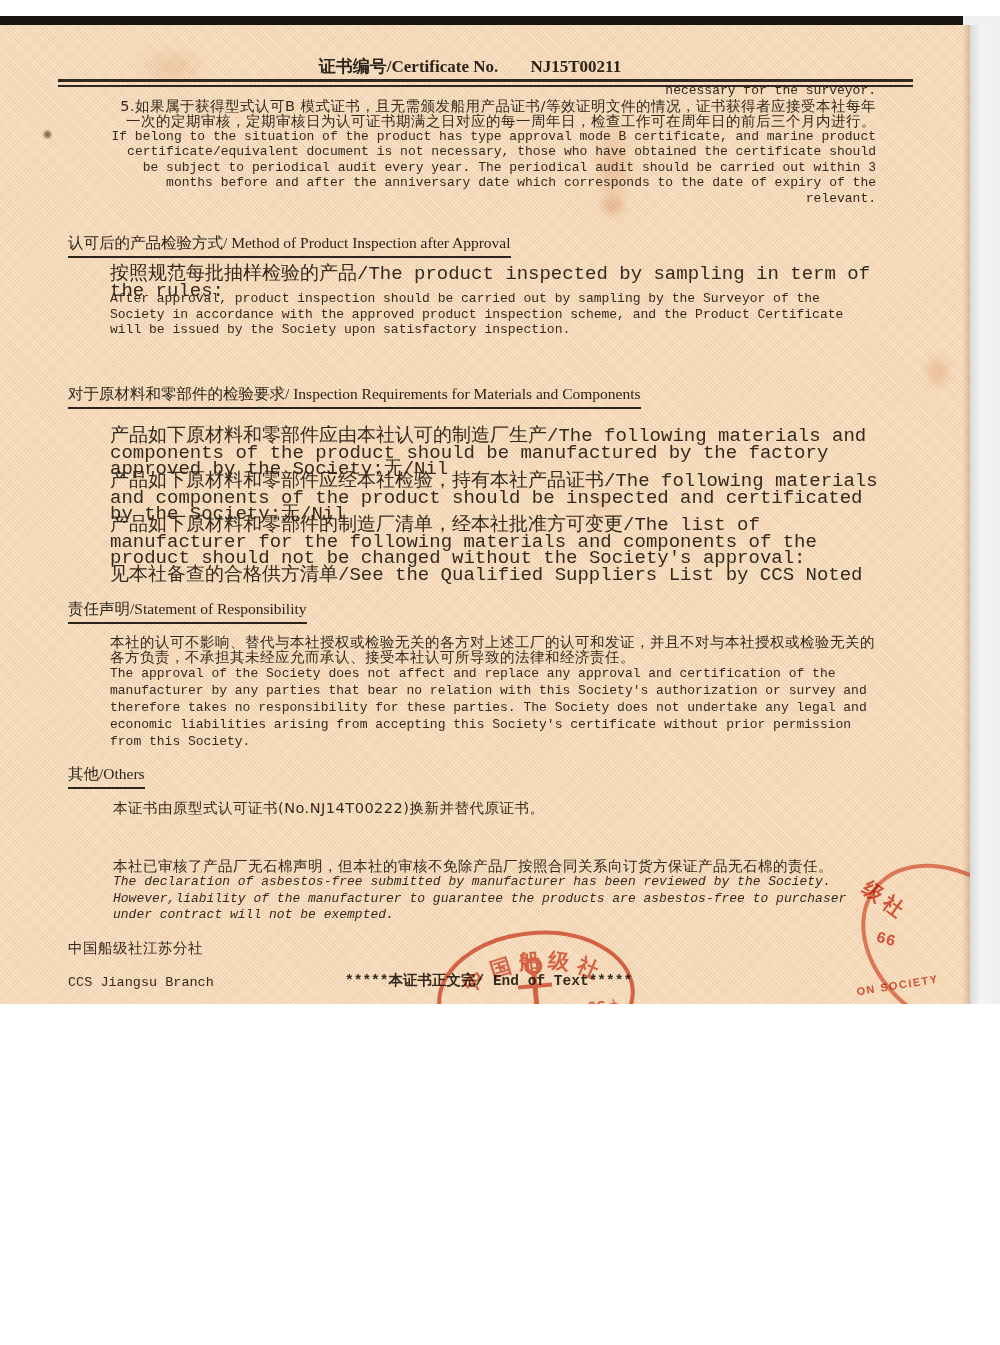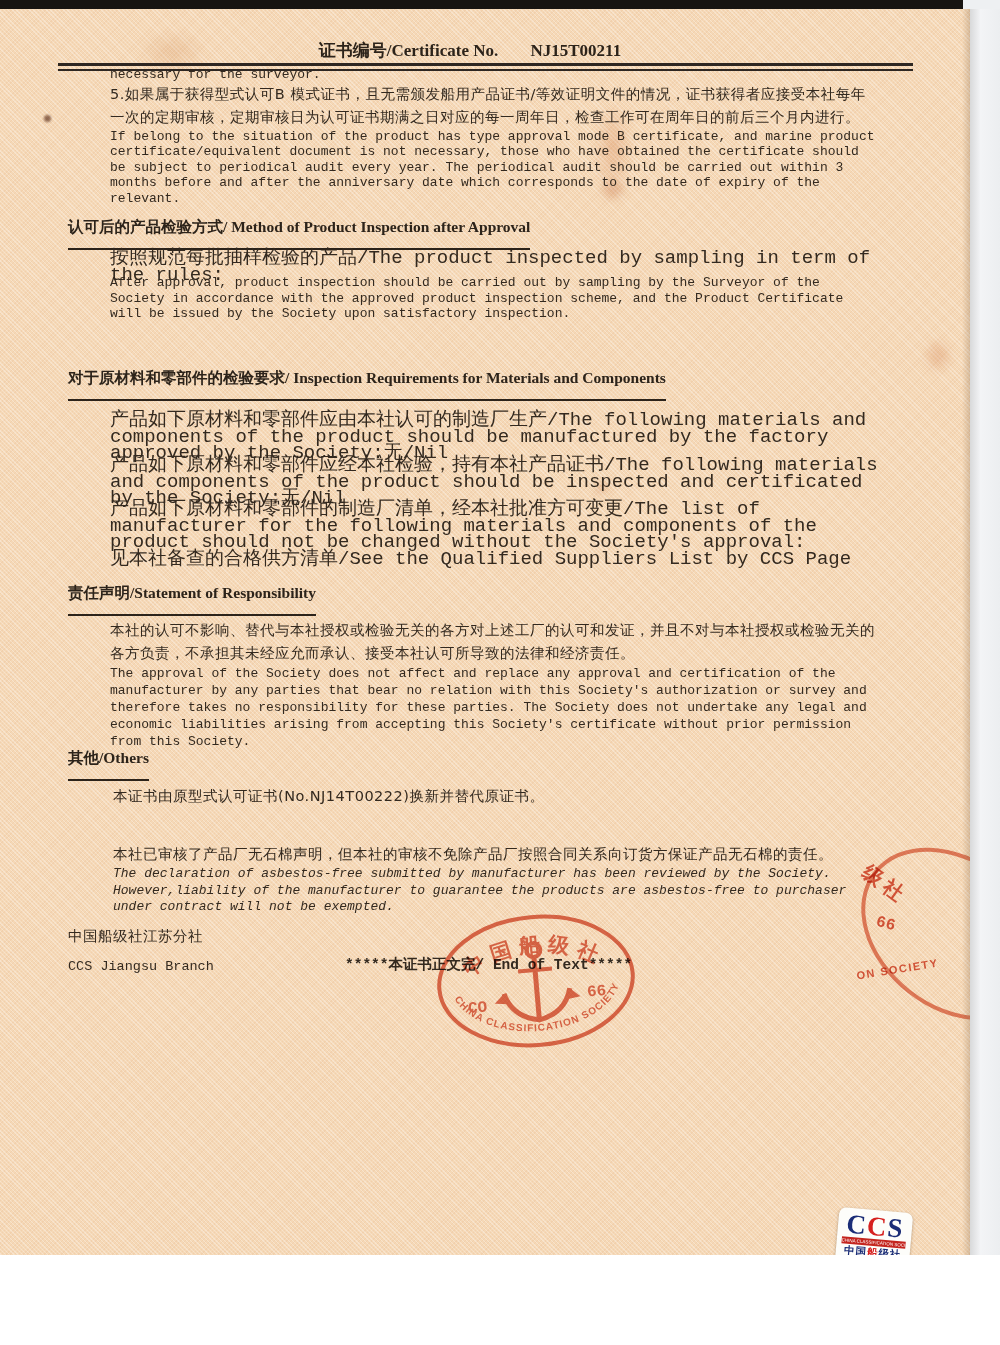--- a/index.html
+++ b/index.html
@@ -1,39 +1,39 @@
 <!DOCTYPE html>
 <html><head>
 <meta charset="utf-8">
 <style>
   html,body{margin:0;padding:0;}
-  .scan{position:relative;width:1000px;height:1255px;background:#eef0f2;overflow:hidden;
-        font-family:"Liberation Sans",sans-serif;}
+  .scan{position:relative;width:1000px;height:988px;background:#eef0f2;overflow:hidden;
+        font-family:"Liberation Sans",sans-serif;margin-top:16px;}
   
   .top-bar{position:absolute;left:0;top:0;width:963px;height:9px;background:#171411;}
   .right-strip{position:absolute;left:970px;top:9px;width:30px;height:1336px;
         background:linear-gradient(90deg,#d8d9da 0,#f3f4f6 35%,#eceef0 100%);}
   .bottom-strip{position:absolute;left:0;top:1322px;width:972px;height:23px;
         background:linear-gradient(180deg,#9a948d 0,#55504b 45%,#211f1d 100%);}
   
   .paper{position:absolute;left:0;top:9px;width:970px;height:1313px;overflow:hidden;
         background-color:#f5d8b6;
         background-image:
           repeating-linear-gradient(45deg,rgba(255,255,255,.30) 0 1px,rgba(255,255,255,0) 1px 3px),
           repeating-linear-gradient(-45deg,rgba(214,150,100,.12) 0 1px,rgba(255,255,255,0) 1px 3px);}
   .paper::after{content:"";position:absolute;right:0;top:0;width:8px;height:100%;
         background:linear-gradient(90deg,rgba(120,90,60,0) 0,rgba(120,90,60,.25) 100%);}
   .stain{position:absolute;border-radius:50%;filter:blur(3px);pointer-events:none;}
   
   .blk{position:absolute;color:#33291f;}
   .en{font-family:"Liberation Mono","DejaVu Sans Mono",monospace;font-size:13px;line-height:15.5px;}
   .mix{font-family:"Liberation Mono","DejaVu Sans Mono",monospace;font-size:19px;line-height:16.5px;}
-  .zh{font-family:"DejaVu Sans",sans-serif;font-size:14.5px;line-height:23px;letter-spacing:.5px;}
-  .heading{font-family:"Liberation Serif","DejaVu Serif",serif;font-weight:bold;font-size:15.5px;
-        color:#2c231a;display:inline-block;border-bottom:2.5px solid #2c231a;padding-bottom:10px;}
+  .zh{font-family:"DejaVu Sans",sans-serif;font-size:14.5px;line-height:15px;letter-spacing:.5px;}
+  .heading{font-family:"Liberation Serif","DejaVu Serif",serif;font-weight:normal;font-size:15.5px;
+        color:#2c231a;display:inline-block;border-bottom:2.5px solid #2c231a;padding-bottom:2px;}
   .hdr{position:absolute;left:0;top:30px;width:940px;text-align:center;
         font-family:"Liberation Serif","DejaVu Serif",serif;font-size:17px;font-weight:600;color:#2c231a;}
   .hdr span{margin:0 14px;}
   .rule{position:absolute;left:58px;top:54px;width:855px;height:3px;
         border-top:3px solid #2e2722;border-bottom:2px solid #2e2722;}
   
   .stamp{position:absolute;left:426px;top:890px;width:220px;height:164px;
         transform:rotate(-5deg);opacity:.88;mix-blend-mode:multiply;}
   .pstamp-oval{position:absolute;left:852px;top:850px;width:196px;height:142px;
         border:4px solid #dd6c50;border-radius:50%;transform:rotate(38deg);
@@ -78,42 +78,42 @@
     <div class="stain" style="left:592px;top:470px;width:20px;height:18px;background:radial-gradient(ellipse,rgba(190,95,45,.28),rgba(190,95,45,0) 70%);"></div>
     <div class="stain" style="left:138px;top:20px;width:70px;height:45px;background:radial-gradient(ellipse,rgba(200,120,60,.20),rgba(200,120,60,0) 70%);"></div>
     <div class="stain" style="left:44px;top:106px;width:7px;height:7px;filter:blur(1px);background:rgba(90,45,25,.65);"></div>
 
     <div class="hdr">
       <span>证书编号/Certificate No.</span>
       <span>NJ15T00211</span>
     </div>
     <div class="rule"></div>
 
-    <div class="blk" style="left:110px;top:58px;width:766px;">
+    <div class="blk" style="left:110px;top:58px;width:766px;text-align:right;">
       <div class="en">necessary for the surveyor.</div>
       <div class="zh">5.如果属于获得型式认可B 模式证书，且无需颁发船用产品证书/等效证明文件的情况，证书获得者应接受本社每年一次的定期审核，定期审核日为认可证书期满之日对应的每一周年日，检查工作可在周年日的前后三个月内进行。</div>
       <div class="en">If belong to the situation of the product has type approval mode B certificate, and marine product certificate/equivalent document is not necessary, those who have obtained the certificate should be subject to periodical audit every year. The periodical audit should be carried out within 3 months before and after the anniversary date which corresponds to the date of expiry of the relevant.</div>
     </div>
 
     <div class="blk" style="left:68px;top:208px;">
       <span class="heading">认可后的产品检验方式/ Method of Product Inspection after Approval</span>
     </div>
     <div class="blk mix" style="left:110px;top:241px;width:770px;">按照规范每批抽样检验的产品/The product inspected by sampling in term of the rules:</div>
     <div class="blk" style="left:110px;top:266px;width:770px;">
       <div class="en">After approval, product inspection should be carried out by sampling by the Surveyor of the Society in accordance with the approved product inspection scheme, and the Product Certificate will be issued by the Society upon satisfactory inspection.</div>
     </div>
 
     <div class="blk" style="left:68px;top:359px;">
       <span class="heading">对于原材料和零部件的检验要求/ Inspection Requirements for Materials and Components</span>
     </div>
     <div class="blk mix" style="left:110px;top:403px;width:770px;">产品如下原材料和零部件应由本社认可的制造厂生产/The following materials and components of the product should be manufactured by the factory approved by the Society:无/Nil</div>
     <div class="blk mix" style="left:110px;top:448px;width:770px;">产品如下原材料和零部件应经本社检验，持有本社产品证书/The following materials and components of the product should be inspected and certificated by the Society:无/Nil</div>
     <div class="blk" style="left:110px;top:492px;width:770px;">
       <div class="mix">产品如下原材料和零部件的制造厂清单，经本社批准方可变更/The list of manufacturer for the following materials and components of the product should not be changed without the Society's approval:</div>
-      <div class="mix">见本社备查的合格供方清单/See the Qualified Suppliers List by CCS Page</div>
+      <div class="mix">见本社备查的合格供方清单/See the Qualified Suppliers List by CCS Noted</div>
     </div>
 
     <div class="blk" style="left:68px;top:574px;">
       <span class="heading">责任声明/Statement of Responsibility</span>
     </div>
     <div class="blk" style="left:110px;top:610px;width:770px;">
       <div class="zh">本社的认可不影响、替代与本社授权或检验无关的各方对上述工厂的认可和发证，并且不对与本社授权或检验无关的各方负责，不承担其未经应允而承认、接受本社认可所导致的法律和经济责任。</div>
       <div class="en" style="line-height:17px;">The approval of the Society does not affect and replace any approval and certification of the manufacturer by any parties that bear no relation with this Society's authorization or survey and therefore takes no responsibility for these parties. The Society does not undertake any legal and economic liabilities arising from accepting this Society's certificate without prior permission from this Society.</div>
     </div>
 

